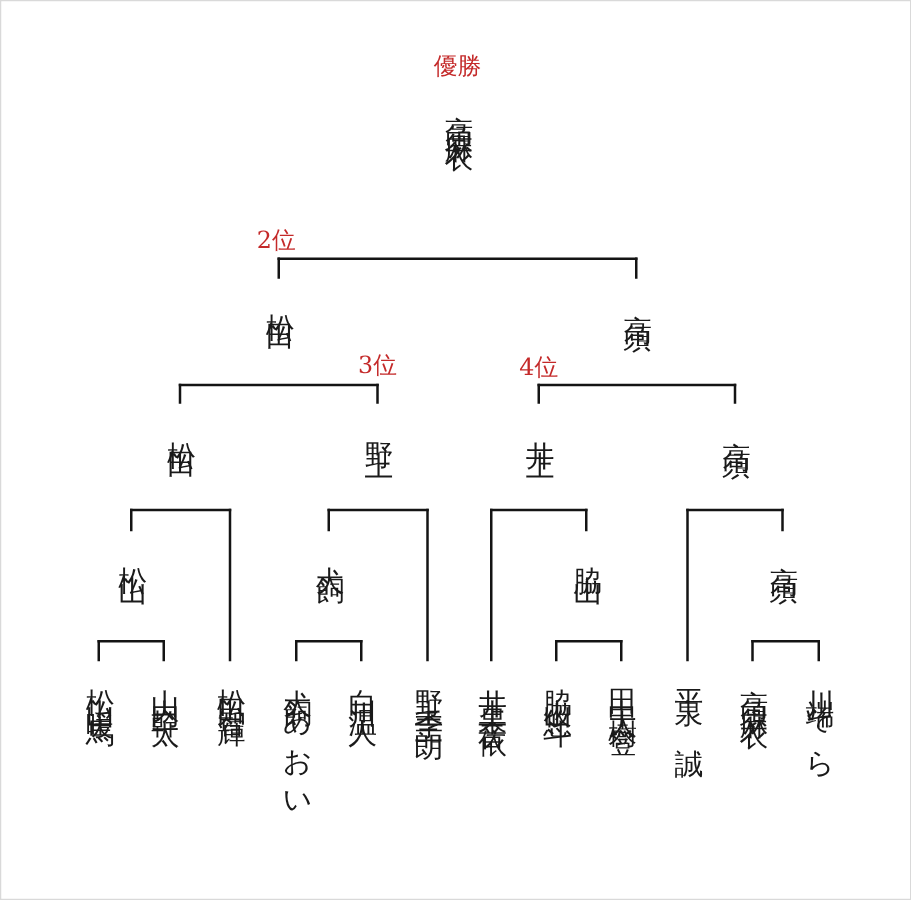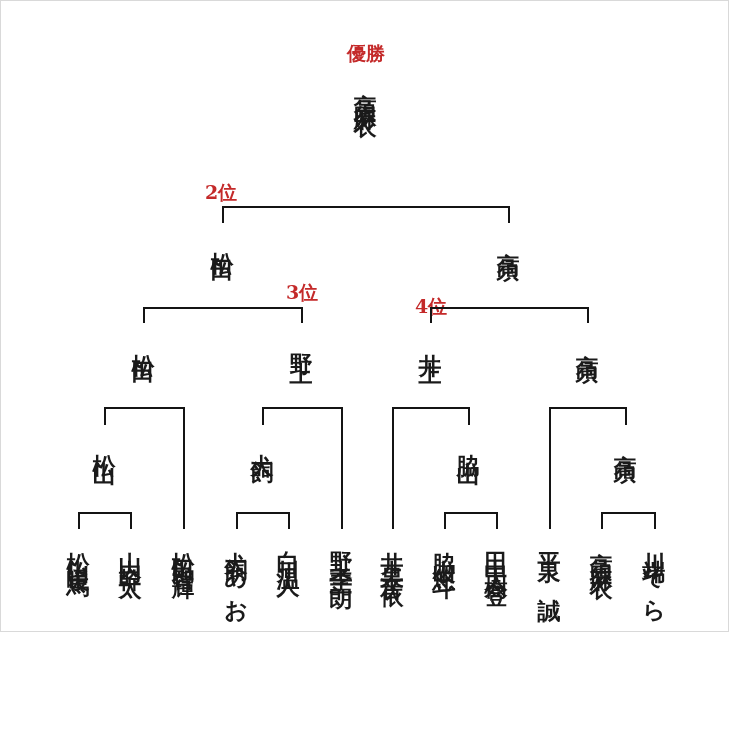--- a/index.html
+++ b/index.html
@@ -4,26 +4,25 @@
 <style>
   html, body {
     margin: 0;
     padding: 0;
     background: #ffffff;
     font-family: "DejaVu Serif", "Liberation Serif", serif;
   }
   .stage {
     position: relative;
     width: 729px;
-    height: 632px;
+    height: 720px;
     background: #ffffff;
     box-sizing: border-box;
     border: 1px solid #d9d9d9;
     overflow: hidden;
-    font-weight: bold;
   }
   
   .vname {
     position: absolute;
     writing-mode: vertical-rl;
     text-orientation: upright;
     font-size: 23px;
     letter-spacing: 8px;
     line-height: 1;
     color: #1a1a1a;
@@ -49,21 +48,21 @@
   .vl { width: 2px; }
 </style>
 </head>
 <body>
 
 <div class="stage">
 
   <div class="rank" style="left:365px;top:42px">優勝</div>
   <div class="rank" style="left:220px;top:181px">2位</div>
   <div class="rank" style="left:301px;top:281px">3位</div>
-  <div class="rank" style="left:430px;top:295px">4位</div>
+  <div class="rank" style="left:430px;top:283px">4位</div>
 
   <div class="vname champ" style="left:365px;top:73px">高須麻衣</div>
 
   <div class="vname" style="left:222px;top:232px">松田</div>
   <div class="vname" style="left:508px;top:232px">高須</div>
 
   <div class="vname" style="left:143px;top:334px">松田</div>
   <div class="vname" style="left:301px;top:334px">野上</div>
   <div class="vname" style="left:430px;top:334px">井上</div>
   <div class="vname" style="left:587px;top:334px">高須</div>

